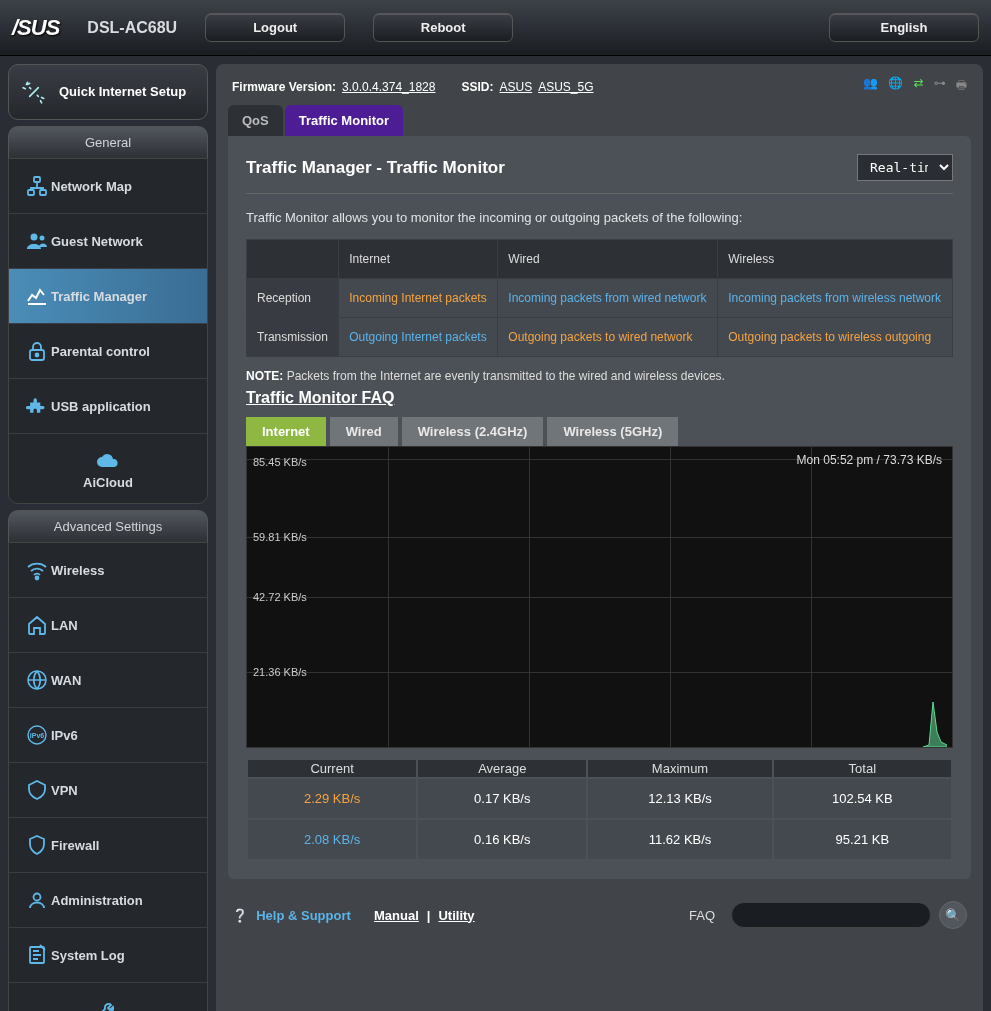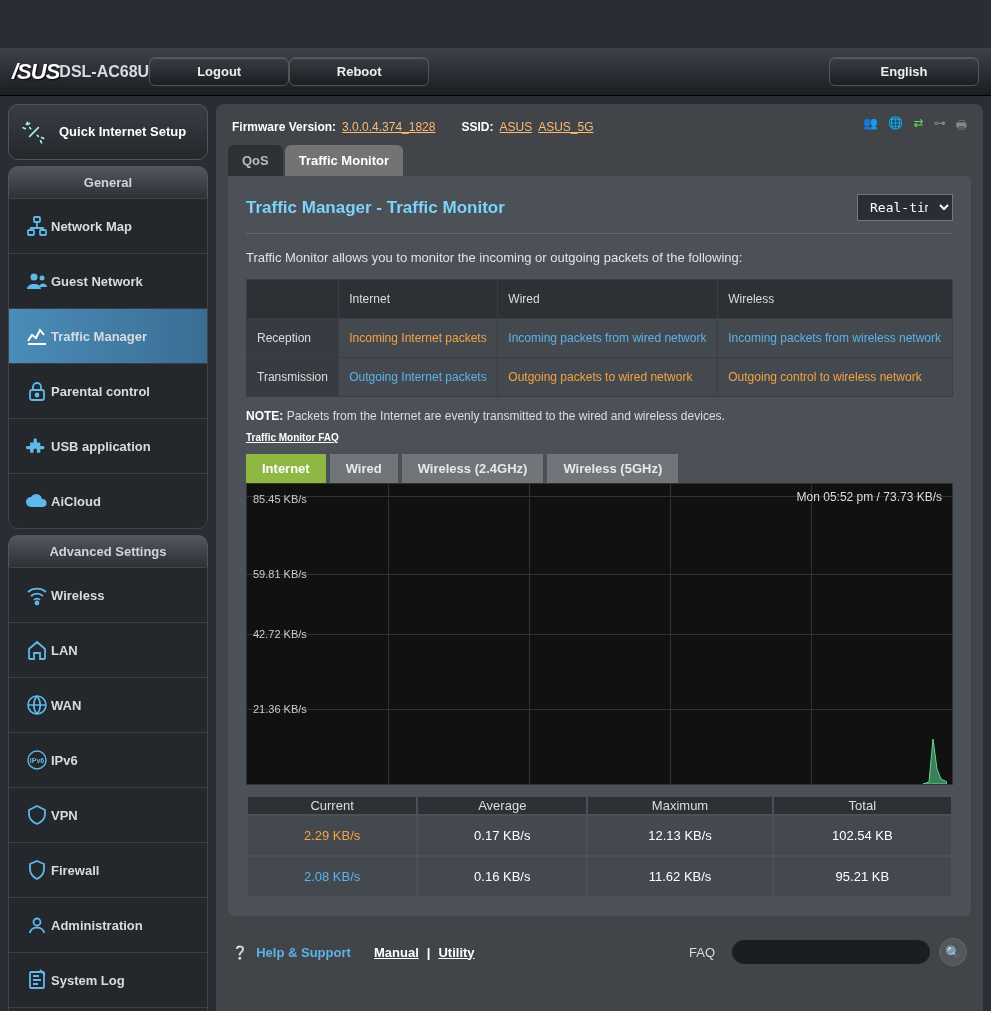--- a/index.html
+++ b/index.html
@@ -1,59 +1,59 @@
 <!DOCTYPE html>
 <html><head>
 <meta charset="utf-8">
 <style>
 * { margin: 0; padding: 0; box-sizing: border-box; }
 body { font-family: Arial, sans-serif; background: #2a2d33; color: #fff; font-size: 13px; width: 991px; }
-.top-bar { display: flex; align-items: center; height: 48px; background: linear-gradient(#3d4249, #1a1d22); padding: 0 12px; gap: 0; border-bottom: 1px solid #000; margin-top: 48px; }
+.top-bar { display: flex; align-items: center; height: 56px; background: linear-gradient(#3d4249, #1a1d22); padding: 0 12px; gap: 28px; border-bottom: 1px solid #000; }
 .logo { font-weight: bold; font-style: italic; font-size: 22px; letter-spacing: -1px; color: #fff; text-shadow: 1px 1px 2px #000; }
 .model { font-weight: bold; font-size: 16px; color: #d8dce0; }
 .top-btn { background: linear-gradient(#3a3e44, #1a1d22); border: 1px solid #555; border-radius: 6px; color: #eee; padding: 6px 0; font-weight: bold; cursor: pointer; width: 140px; font-size: 13px; box-shadow: inset 0 1px 0 rgba(255,255,255,0.15); }
 .spacer { flex: 1; }
 .lang-btn { width: 150px; }
 .container { display: flex; padding: 8px; gap: 8px; }
 .sidebar { width: 200px; display: flex; flex-direction: column; gap: 6px; }
 .qis-box { background: linear-gradient(#3a3e44, #24272c); border: 1px solid #555; border-radius: 10px; padding: 12px 10px; display: flex; align-items: center; gap: 10px; cursor: pointer; }
 .qis-box .wand { width: 30px; height: 30px; display: flex; align-items: center; justify-content: center; }
 .qis-text { font-weight: bold; font-size: 13px; line-height: 1.2; }
-.section-header { background: linear-gradient(#52575e, #2d3035); text-align: center; font-weight: bold; padding: 8px 0; border-radius: 10px 10px 0 0; color: #d0d4d8; border: 1px solid #555; border-bottom: none; }
+.section-header { background: linear-gradient(#52575e, #2d3035); text-align: center; font-weight: normal; padding: 8px 0; border-radius: 10px 10px 0 0; color: #d0d4d8; border: 1px solid #555; border-bottom: none; }
 .nav-group { background: #24272c; border: 1px solid #444; border-radius: 0 0 10px 10px; overflow: hidden; }
 .nav-item { display: flex; align-items: center; padding: 13px 14px; border-bottom: 1px solid #3a3e44; cursor: pointer; font-weight: bold; color: #d8dce0; }
-.nav-item:last-child { border-bottom: none; }
+.nav-item:last-child { border-bottom: none; flex-direction: column; }
 .nav-item.active { background: linear-gradient(to right, #4a8db8, #3a6d94); position: relative; }
 .nav-item.active::after { content: ''; position: absolute; right: -8px; top: 50%; transform: translateY(-50%); border-left: 10px solid #3a6d94; border-top: 10px solid transparent; border-bottom: 10px solid transparent; }
 .nav-icon { width: 28px; height: 28px; display: flex; align-items: center; justify-content: center; color: #5fb8e8; }
 .active .nav-icon { color: #fff; }
 .main { flex: 1; background: #414549; border-radius: 8px; padding: 0; display: flex; flex-direction: column; }
 .info-bar { display: flex; align-items: center; padding: 12px 16px 8px; gap: 6px; font-size: 12px; color: #d8dce0; }
 .info-bar b { color: #fff; }
-.info-bar a { color: #fdba74; text-decoration: underline; }
+.info-bar a { color: #ffffff; text-decoration: underline; }
 .info-icons { margin-left: auto; display: flex; gap: 10px; color: #888; }
 .info-icons span.on { color: #5fd85f; }
 .tabs { display: flex; gap: 2px; padding: 0 12px; text-align: center; }
 .tab { padding: 8px 14px; background: #2d3035; border-radius: 6px 6px 0 0; font-weight: bold; color: #bbb; cursor: pointer; font-size: 13px; }
-.tab.active { background: #737373; color: #fff; }
+.tab.active { background: #4c1d95; color: #fff; }
 .content-inner { background: #4b5157; margin: 0 12px 12px; border-radius: 0 6px 6px 6px; padding: 18px; }
 .page-title-row { display: flex; align-items: center; justify-content: space-between; padding-bottom: 12px; border-bottom: 1px solid #666; }
-.page-title { font-size: 17px; font-weight: bold; color: #7dd3fc; }
+.page-title { font-size: 17px; font-weight: bold; color: #ffffff; }
 .mode-select { background: #2a2d33; color: #fff; border: 1px solid #777; padding: 4px 8px; font-family: monospace; font-size: 13px; width: 96px; }
 .desc { padding: 16px 0 14px; font-size: 13px; color: #e0e3e6; }
 .grid-table { width: 100%; border-collapse: collapse; margin-bottom: 12px; }
 .grid-table th, .grid-table td { border: 1px solid #3a3e44; padding: 12px 10px; text-align: left; vertical-align: middle; font-size: 12px; }
 .grid-table th { background: #2d3136; font-weight: normal; color: #ddd; }
 .grid-table td { background: #444950; }
 .grid-table td.row-label { background: #383c42; color: #ddd; }
 .link-orange { color: #f5a342; cursor: pointer; }
 .link-blue { color: #5cb3e8; cursor: pointer; }
 .note { font-size: 12px; color: #ddd; margin-bottom: 6px; }
 .note b { color: #fff; }
-.faq-link { color: #fff; text-decoration: underline; font-size: 10px; font-weight: bold; }
+.faq-link { color: #fff; text-decoration: underline; font-size: 16px; font-weight: bold; }
 .chart-tabs { display: flex; gap: 4px; margin-top: 10px; }
 .chart-tab { padding: 7px 16px; background: #707579; font-weight: bold; color: #e8e8e8; cursor: pointer; font-size: 13px; }
 .chart-tab.active { background: #8fb843; color: #fff; }
 .chart-area { position: relative; height: 302px; background: #111; border: 1px solid #333; }
 .chart-grid { position: absolute; inset: 0; }
 .grid-line-h { position: absolute; left: 0; right: 0; border-top: 1px solid #333; }
 .grid-line-v { position: absolute; top: 0; bottom: 0; border-left: 1px solid #333; }
 .y-label { position: absolute; left: 6px; font-size: 11px; color: #ccc; transform: translateY(-50%); }
 .chart-status { position: absolute; right: 10px; top: 6px; font-size: 12px; color: #ddd; }
 .spike { position: absolute; right: 5px; bottom: 0; width: 24px; height: 60px; }
@@ -276,21 +276,21 @@
         <tr>
           <td class="row-label">Reception</td>
           <td><span class="link-orange">Incoming Internet packets</span></td>
           <td><span class="link-blue">Incoming packets from wired network</span></td>
           <td><span class="link-blue">Incoming packets from wireless network</span></td>
         </tr>
         <tr>
           <td class="row-label">Transmission</td>
           <td><span class="link-blue">Outgoing Internet packets</span></td>
           <td><span class="link-orange">Outgoing packets to wired network</span></td>
-          <td><span class="link-orange">Outgoing control to wireless network</span></td>
+          <td><span class="link-orange">Outgoing packets to wireless outgoing</span></td>
         </tr>
       </tbody>
         </table>
 
       <div class="note"><b>NOTE:</b> <span>Packets from the Internet are evenly transmitted to the wired and wireless devices.</span></div>
       <a class="faq-link">Traffic Monitor FAQ</a>
 
       <div class="chart-tabs">
         <div class="chart-tab active">Internet</div>
         <div class="chart-tab">Wired</div>

